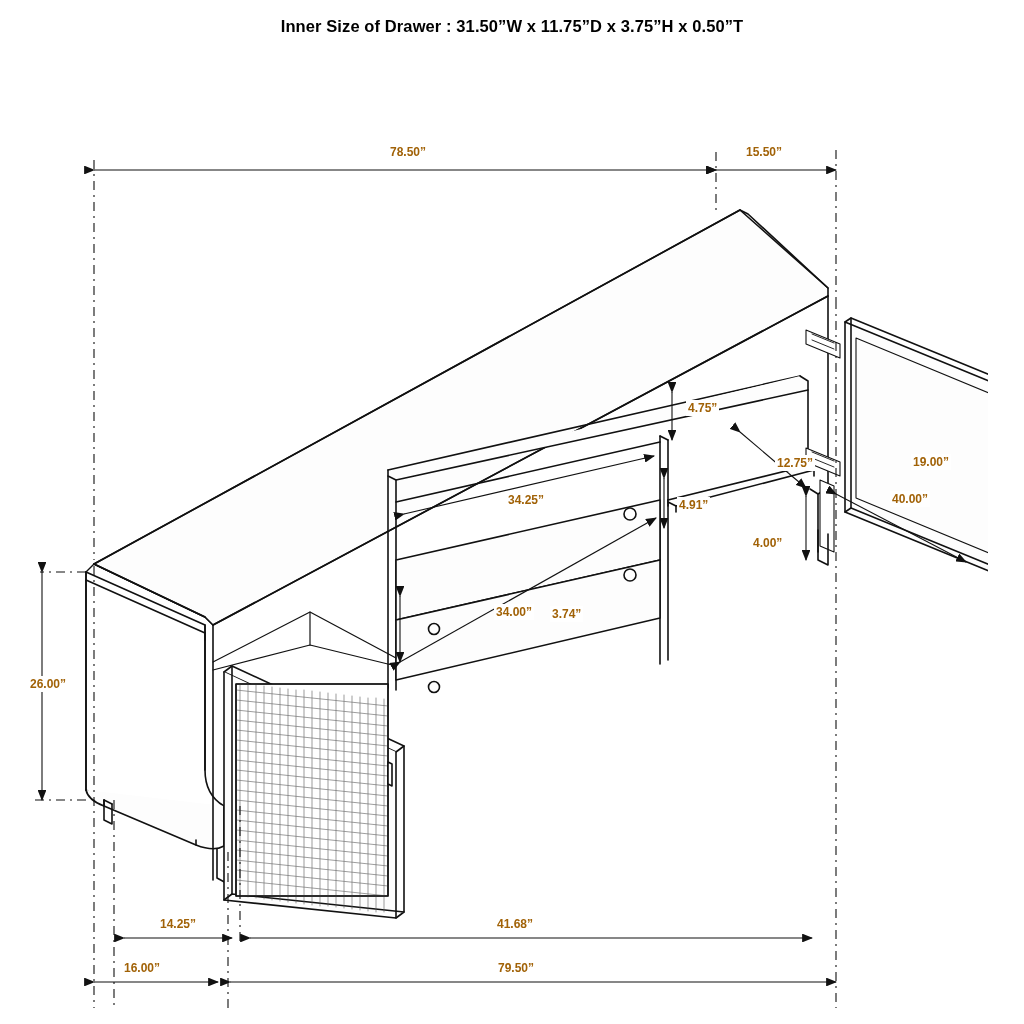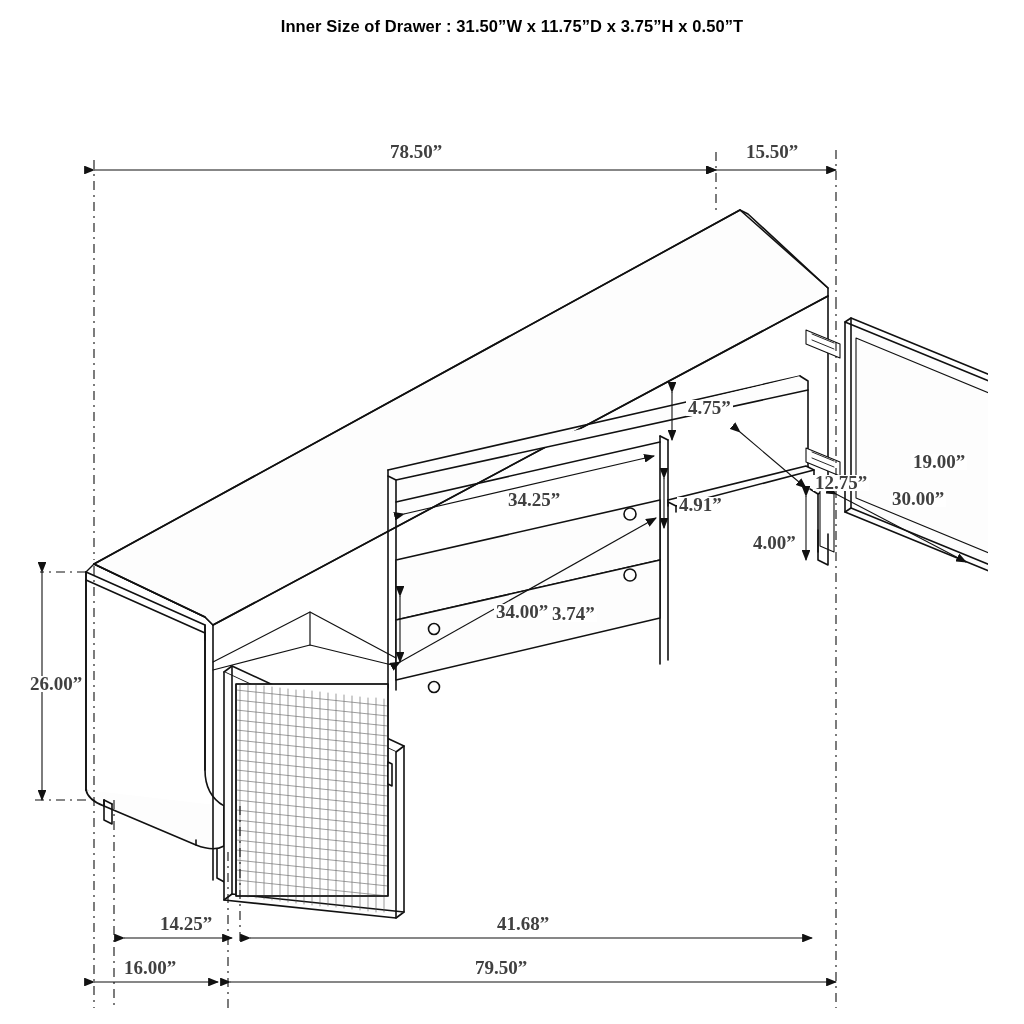--- a/index.html
+++ b/index.html
@@ -30,28 +30,27 @@
   }
   svg#drawing {
     position: absolute;
     left: 0;
     top: 0;
     width: 1024px;
     height: 1024px;
   }
   .dimlabel {
     position: absolute;
-    font-size: 19px;
+    font-size: 12px;
     font-weight: bold;
-    color: #404040;
+    color: #a16207;
     white-space: nowrap;
     background: #ffffff;
     padding: 0 2px;
     line-height: 16px;
-    font-family: Liberation Serif, serif;
   }
 </style>
 </head>
 <body>
 
 <div id="page">
 
   <div id="title">Inner Size of Drawer : 31.50”W x 11.75”D x 3.75”H x 0.50”T</div>
 
   <svg id="drawing" viewBox="0 0 1024 1024">
@@ -235,27 +234,27 @@
     <defs>
       <marker id="ar" markerWidth="10" markerHeight="8" refX="9" refY="4" orient="auto" markerUnits="strokeWidth">
         <path d="M0,0 L10,4 L0,8 Z" fill="#111111"></path>
       </marker>
     </defs>
   </svg>
 
   <div class="dimlabel" style="left:388px; top:144px;">78.50”</div>
   <div class="dimlabel" style="left:744px; top:144px;">15.50”</div>
   <div class="dimlabel" style="left:686px; top:400px;">4.75”</div>
-  <div class="dimlabel" style="left:813px; top:455px;margin-top:20px;">12.75”</div>
+  <div class="dimlabel" style="left:775px; top:455px;">12.75”</div>
   <div class="dimlabel" style="left:911px; top:454px;">19.00”</div>
-  <div class="dimlabel" style="left:890px; top:491px;">30.00”</div>
+  <div class="dimlabel" style="left:890px; top:491px;">40.00”</div>
   <div class="dimlabel" style="left:506px; top:492px;">34.25”</div>
   <div class="dimlabel" style="left:677px; top:497px;">4.91”</div>
   <div class="dimlabel" style="left:751px; top:535px;">4.00”</div>
   <div class="dimlabel" style="left:494px; top:558px;margin-top:46px;">34.00”</div>
   <div class="dimlabel" style="left:550px; top:606px;">3.74”</div>
   <div class="dimlabel" style="left:20px; top:676px;margin-left:8px;">26.00”</div>
   <div class="dimlabel" style="left:142px; top:916px;margin-left:16px;">14.25”</div>
   <div class="dimlabel" style="left:495px; top:916px;">41.68”</div>
   <div class="dimlabel" style="left:122px; top:960px;">16.00”</div>
-  <div class="dimlabel" style="left:473px; top:960px;">79.50”</div>
+  <div class="dimlabel" style="left:496px; top:960px;">79.50”</div>
 
 </div>
 
 </body></html>

